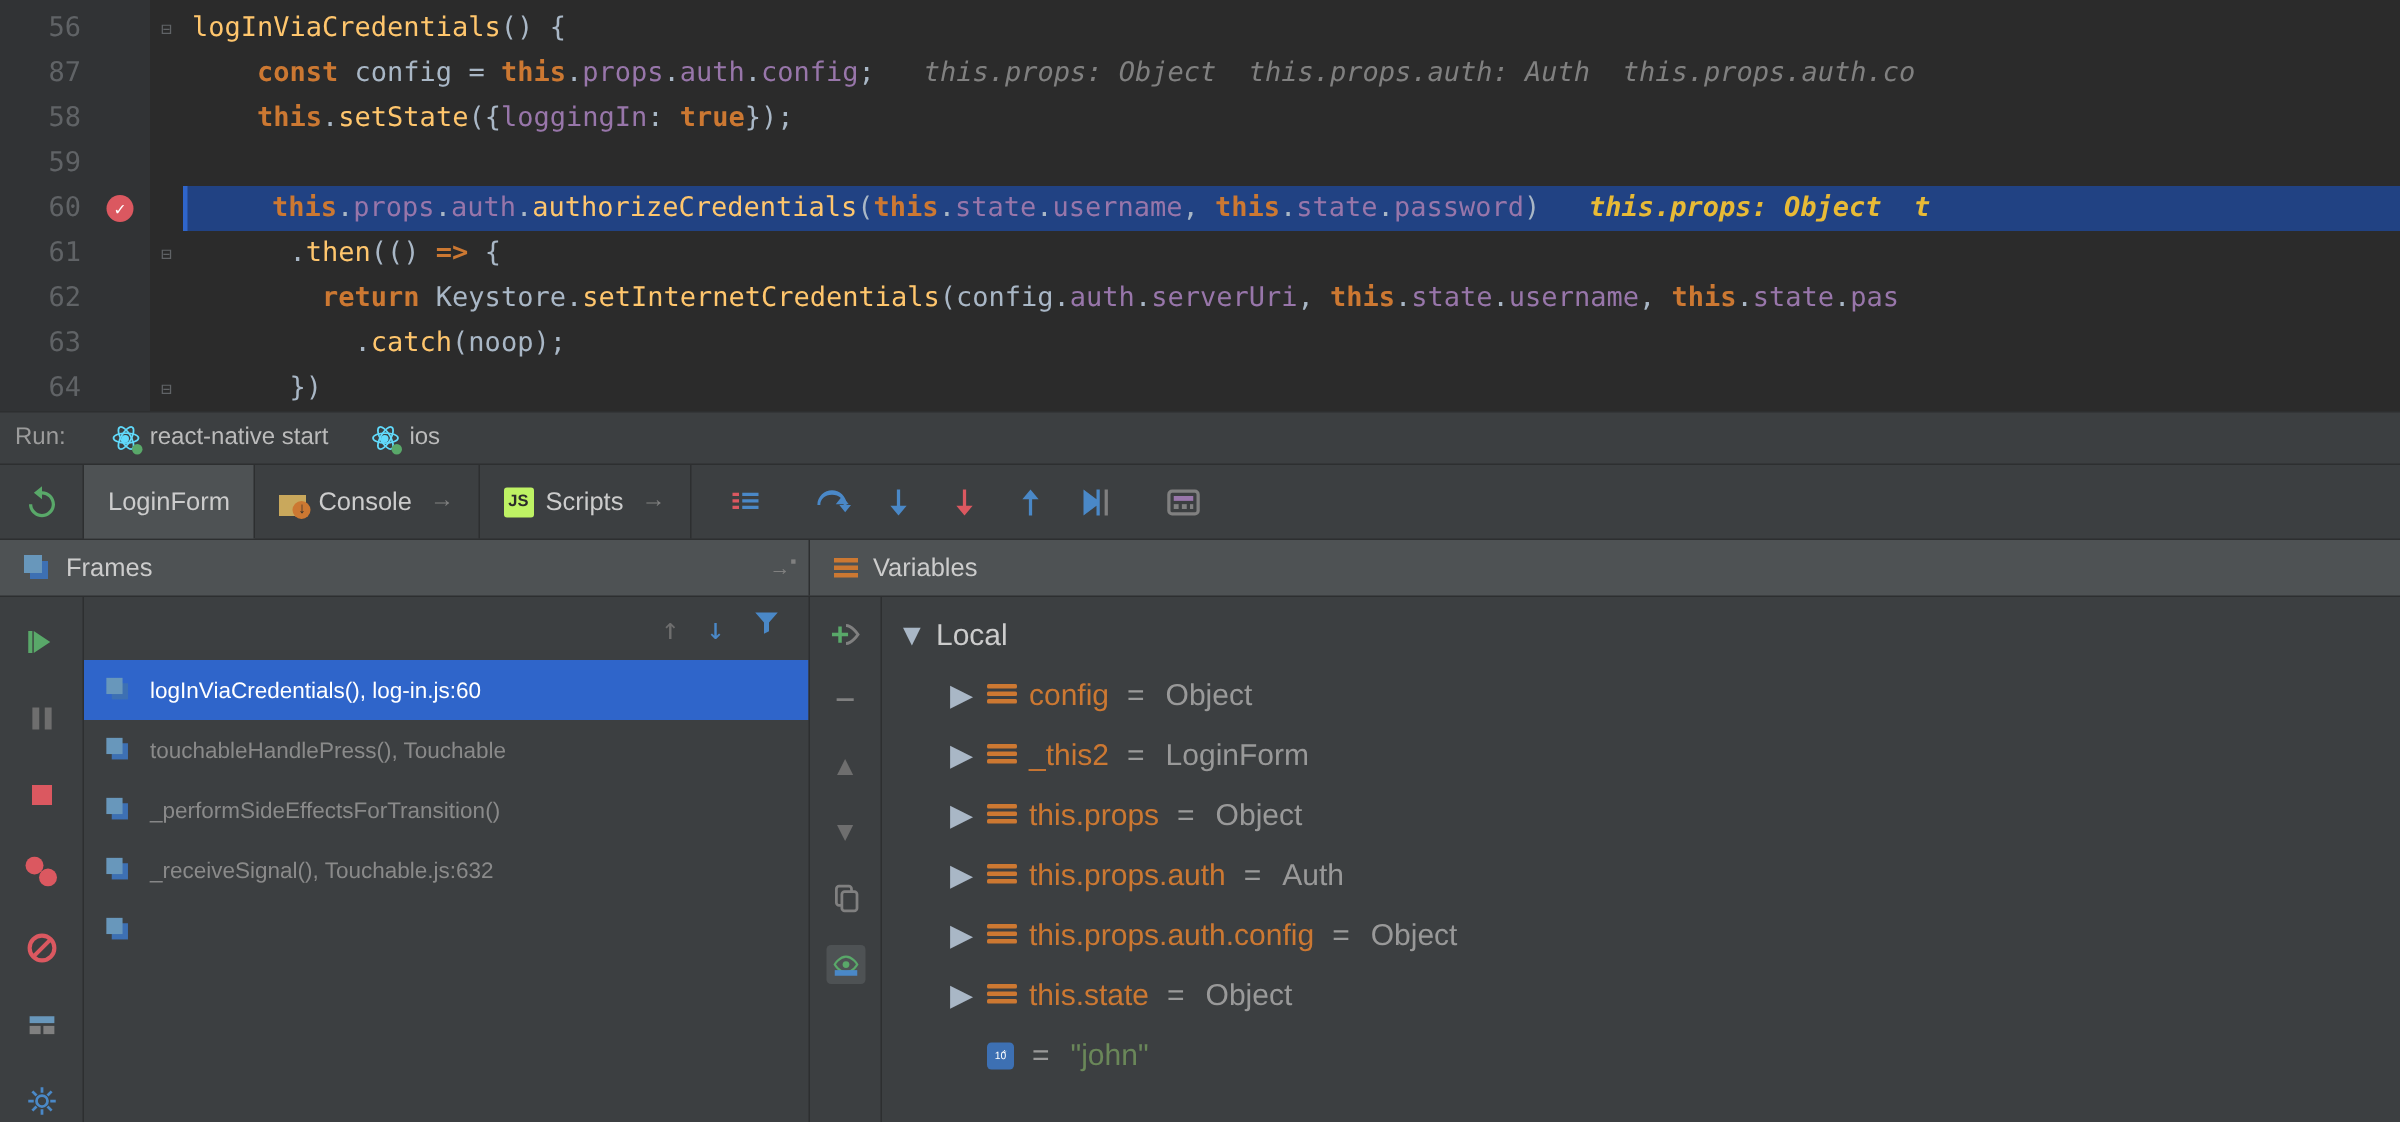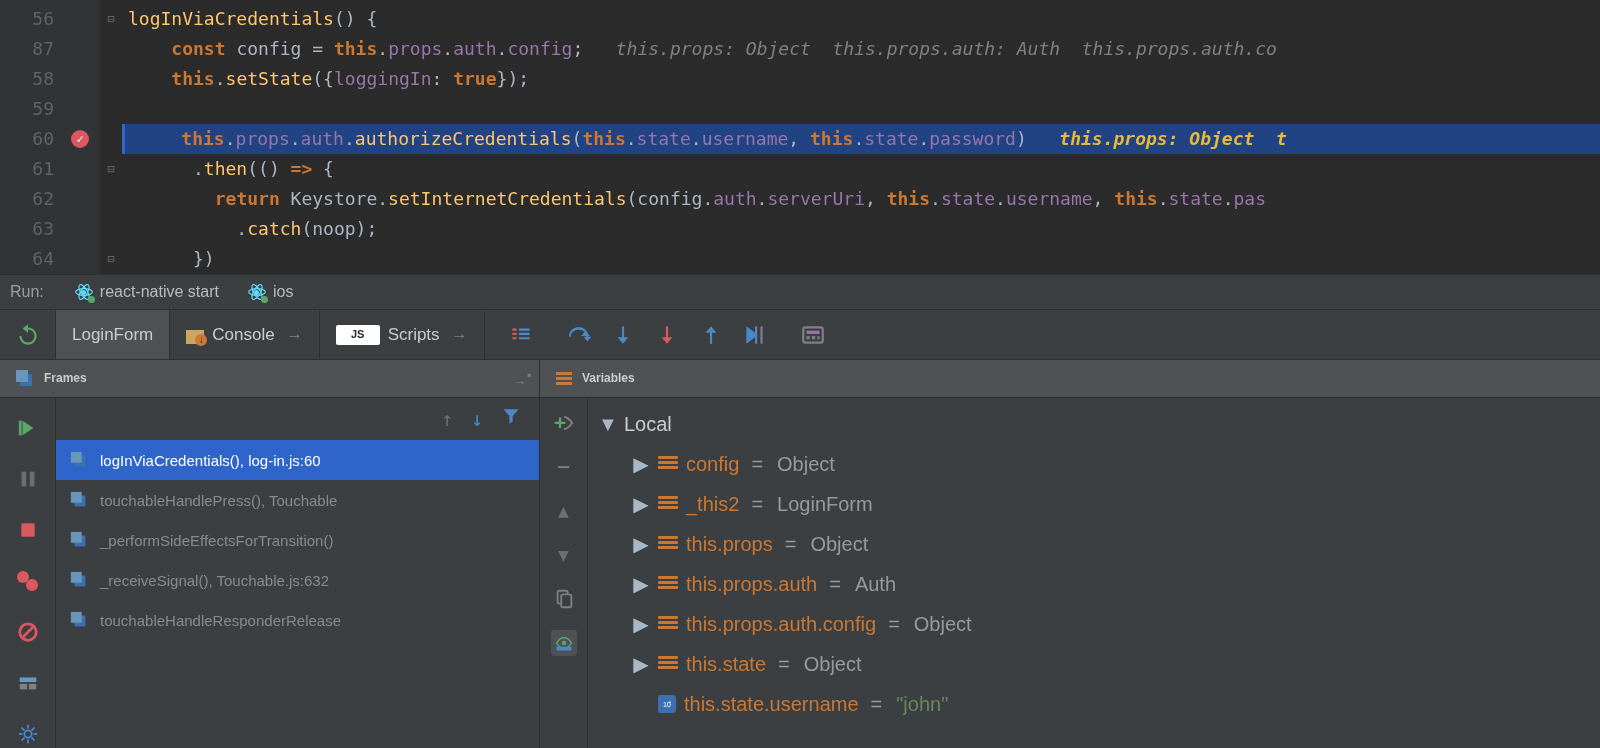--- a/index.html
+++ b/index.html
@@ -112,21 +112,21 @@
     border-bottom:1px solid #2d2f30;
     font-family:"Segoe UI","Helvetica",sans-serif;
   }
   .panels-header .left {
     width:540px; display:flex; align-items:center; padding-left:16px; gap:10px;
     border-right:1px solid #2d2f30;
   }
   .panels-header .right {
     flex:1; display:flex; align-items:center; padding-left:16px; gap:10px;
   }
-  .panels-header .title { color:#cccccc; font-size:12px;font-weight:bold; }
+  .panels-header .title { color:#cccccc; font-size:17px; }
   .panels-header .pin { margin-left:auto; margin-right:8px; color:#808080; font-size:14px; }
 
   
   .debug-body { display:flex; height:calc(100% - 274px - 36px - 50px - 38px); }
   .left-gutter {
     width:56px; background:#3c3f41;
     border-right:1px solid #2d2f30;
     display:flex; flex-direction:column; align-items:center;
     gap:24px; padding-top:16px;
   }
@@ -262,21 +262,21 @@
     <span>LoginForm</span>
   </div>
   <div class="tab">
     <span class="stack-icon" style="background:linear-gradient(#c9a85c,#c9a85c) 0 4px/18px 14px no-repeat; position:relative;">
       <span style="position:absolute;bottom:-2px;right:-3px;width:12px;height:12px;border-radius:50%;background:#cc7832;color:#2b2b2b;font-size:10px;display:flex;align-items:center;justify-content:center;">↓</span>
     </span>
     <span>Console</span>
     <span class="pin-arrow">→</span>
   </div>
   <div class="tab">
-    <span style="width:44px;height:20px;background:#ffffff;color:#2b2b2b;font-size:11px;font-weight:bold;display:flex;align-items:center;justify-content:center;border-radius:2px;">JS</span>
+    <span style="width:20px;height:20px;background:#bef264;color:#2b2b2b;font-size:11px;font-weight:bold;display:flex;align-items:center;justify-content:center;border-radius:2px;">JS</span>
     <span>Scripts</span>
     <span class="pin-arrow">→</span>
   </div>
   <div class="sep"></div>
   <div class="step-btn">
     <svg viewBox="0 0 24 24">
         <path fill="#db5860" d="M4 6h4v2H4zm0 4h4v2H4zm0 4h4v2H4z"></path>
         <path fill="#4a88c7" d="M10 6h10v2H10zm0 4h10v2H10zm0 4h10v2H10z"></path>
       </svg>
   </div>
@@ -424,21 +424,20 @@
         <div class="frame-row">
           <span class="frame-icon">
             <span class="stack-icon" style="transform:scale(0.9)"></span>
           </span>
           <span>_receiveSignal(), Touchable.js:632</span>
         </div>
         <div class="frame-row">
           <span class="frame-icon">
             <span class="stack-icon" style="transform:scale(0.9)"></span>
           </span>
-          <span>touchableHandleResponderRelease</span>
         </div>
       </div>
   </div>
 
   <div class="mid-gutter">
     <div class="btn">
       <svg width="24" height="24" viewBox="0 0 24 24">
           <text x="2" y="18" font-size="20" fill="#59a869" font-weight="bold">+</text>
           <path d="M12 6c4 0 8 6 8 6s-4 6-8 6" stroke="#808080" stroke-width="2" fill="none"></path>
         </svg>
@@ -535,19 +534,18 @@
             <span></span>
             <span></span>
           </span>
           <span class="vname">this.state</span>
           <span class="veq"> = </span>
           <span class="vval">Object</span>
         </div>
         <div class="vnode prim">
           <span class="tri"></span>
           <span class="oicon"></span>
-          <span class="vname">this.state.username</span>
           <span class="veq"> = </span>
           <span class="vstr">"john"</span>
         </div>
       </div>
   </div>
 </div>
 
 </body></html>

